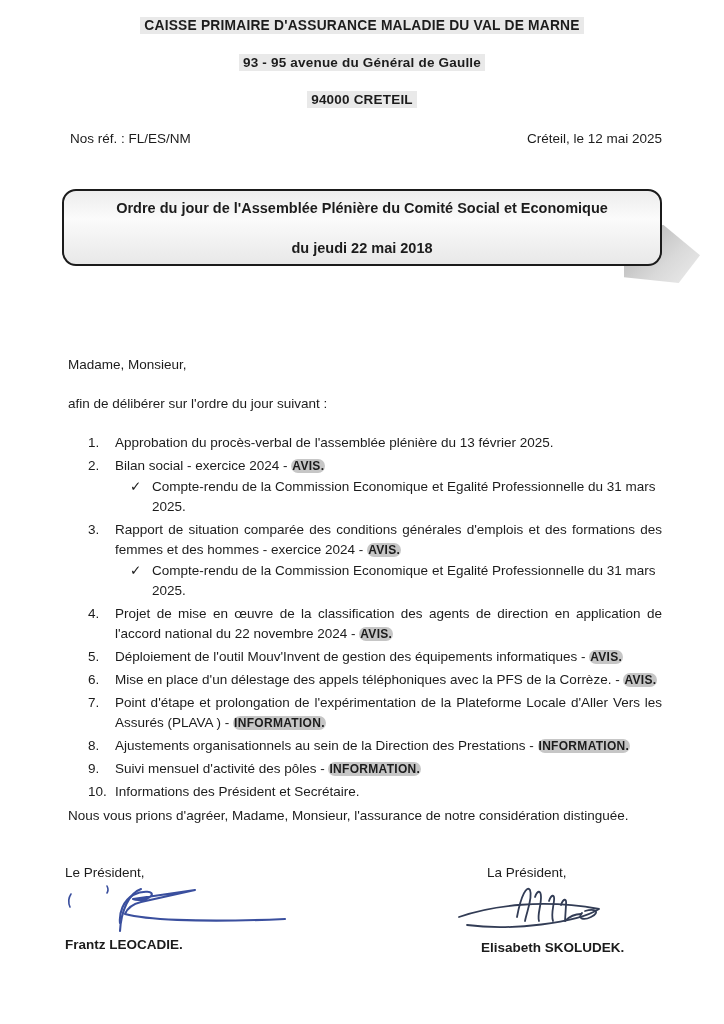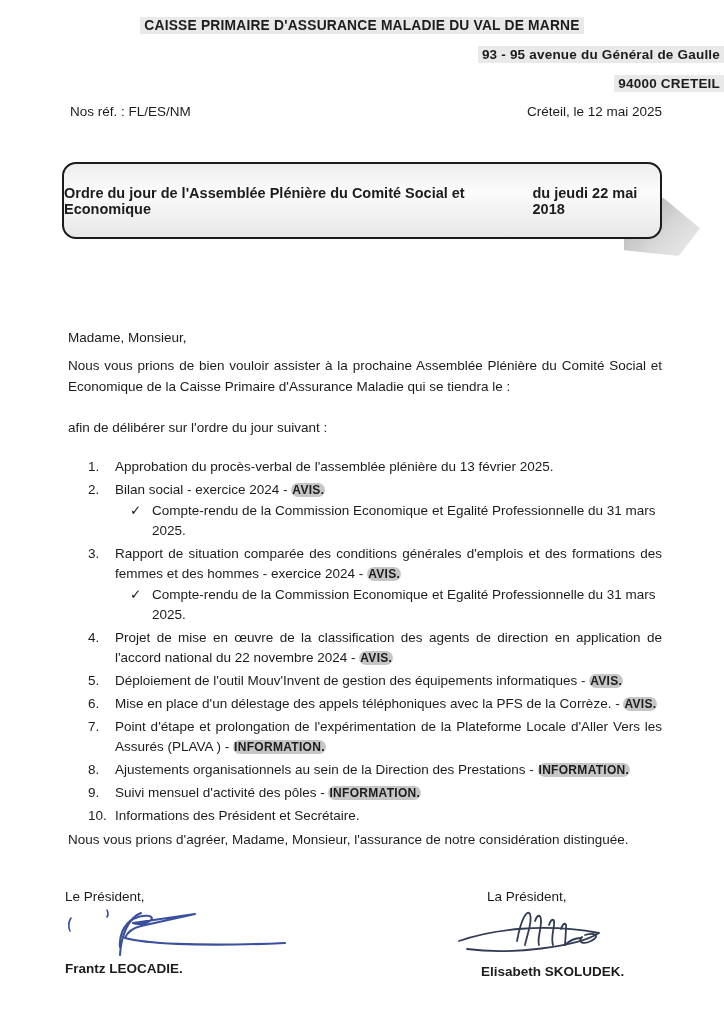--- a/index.html
+++ b/index.html
@@ -19,34 +19,34 @@
     background: #ffffff;
     overflow: hidden;
     font-family: "Liberation Sans", sans-serif;
     font-size: 13.5px;
     color: var(--text);
   }
 
   
   .header { padding-top: 17px; text-align: center; }
   .header .hline { line-height: 17px; }
-  .header .hline + .hline { margin-top: 12px; text-align: right; }
+  .header .hline + .hline { margin-top: 20px; }
   .header .hspan {
     background: var(--header-halo);
     padding: 1px 4px;
     font-weight: bold;
     font-size: 13.5px;
     letter-spacing: 0.2px;
   }
   .header .org { font-size: 13.8px; }
 
   .ref-row {
     display: flex;
     justify-content: space-between;
-    margin: 11px 62px 0 70px;
+    margin: 22px 62px 0 70px;
     line-height: 17px;
   }
 
   
   .title-wrap { position: relative; width: 600px; margin: 42px auto 0; height: 77px; }
   .title-shadow {
     position: absolute;
     right: -38px;
     top: 36px;
     width: 76px;
@@ -54,21 +54,21 @@
     background: linear-gradient(135deg, #adadad 0%, #d9d9d9 60%, #ececec 100%);
     clip-path: polygon(0 4%, 52% 0, 100% 52%, 72% 100%, 0 90%);
   }
   .title-box {
     position: absolute;
     inset: 0;
     border: 2px solid #1b1b1b;
     border-radius: 14px;
     background: linear-gradient(180deg, #ededed 0%, #fbfbfb 38%, #e8e8e8 100%);
     display: flex;
-    flex-direction: row;
+    flex-direction: column;
     align-items: center;
     justify-content: center;
     gap: 24px;
     font-weight: bold;
     font-size: 14.5px;
   }
 
   
   .salutation { margin: 90px 0 0 68px; line-height: 17px; }
   .intro { margin: 9px 62px 0 68px; line-height: 21px; text-align: justify; }
@@ -141,21 +141,20 @@
 
   <div class="title-wrap">
     <div class="title-shadow"></div>
     <div class="title-box">
       <span>Ordre du jour de l'Assemblée Plénière du Comité Social et Economique</span>
       <span>du jeudi 22 mai 2018</span>
     </div>
   </div>
 
   <p class="salutation">Madame, Monsieur,</p>
-  <p class="intro">Nous vous prions de bien vouloir assister à la prochaine Assemblée Plénière du Comité Social et Economique de la Caisse Primaire d'Assurance Maladie qui se tiendra le :</p>
 
 
   <p class="agenda-intro">afin de délibérer sur l'ordre du jour suivant :</p>
 
   <ol class="agenda-list">
   <li class="agenda-item">
     <div class="agenda-row">
       <span class="num">1.</span>
       <p class="item-text"><span>Approbation du procès-verbal de l'assemblée plénière du 13 février 2025.</span> </p>
     </div>

